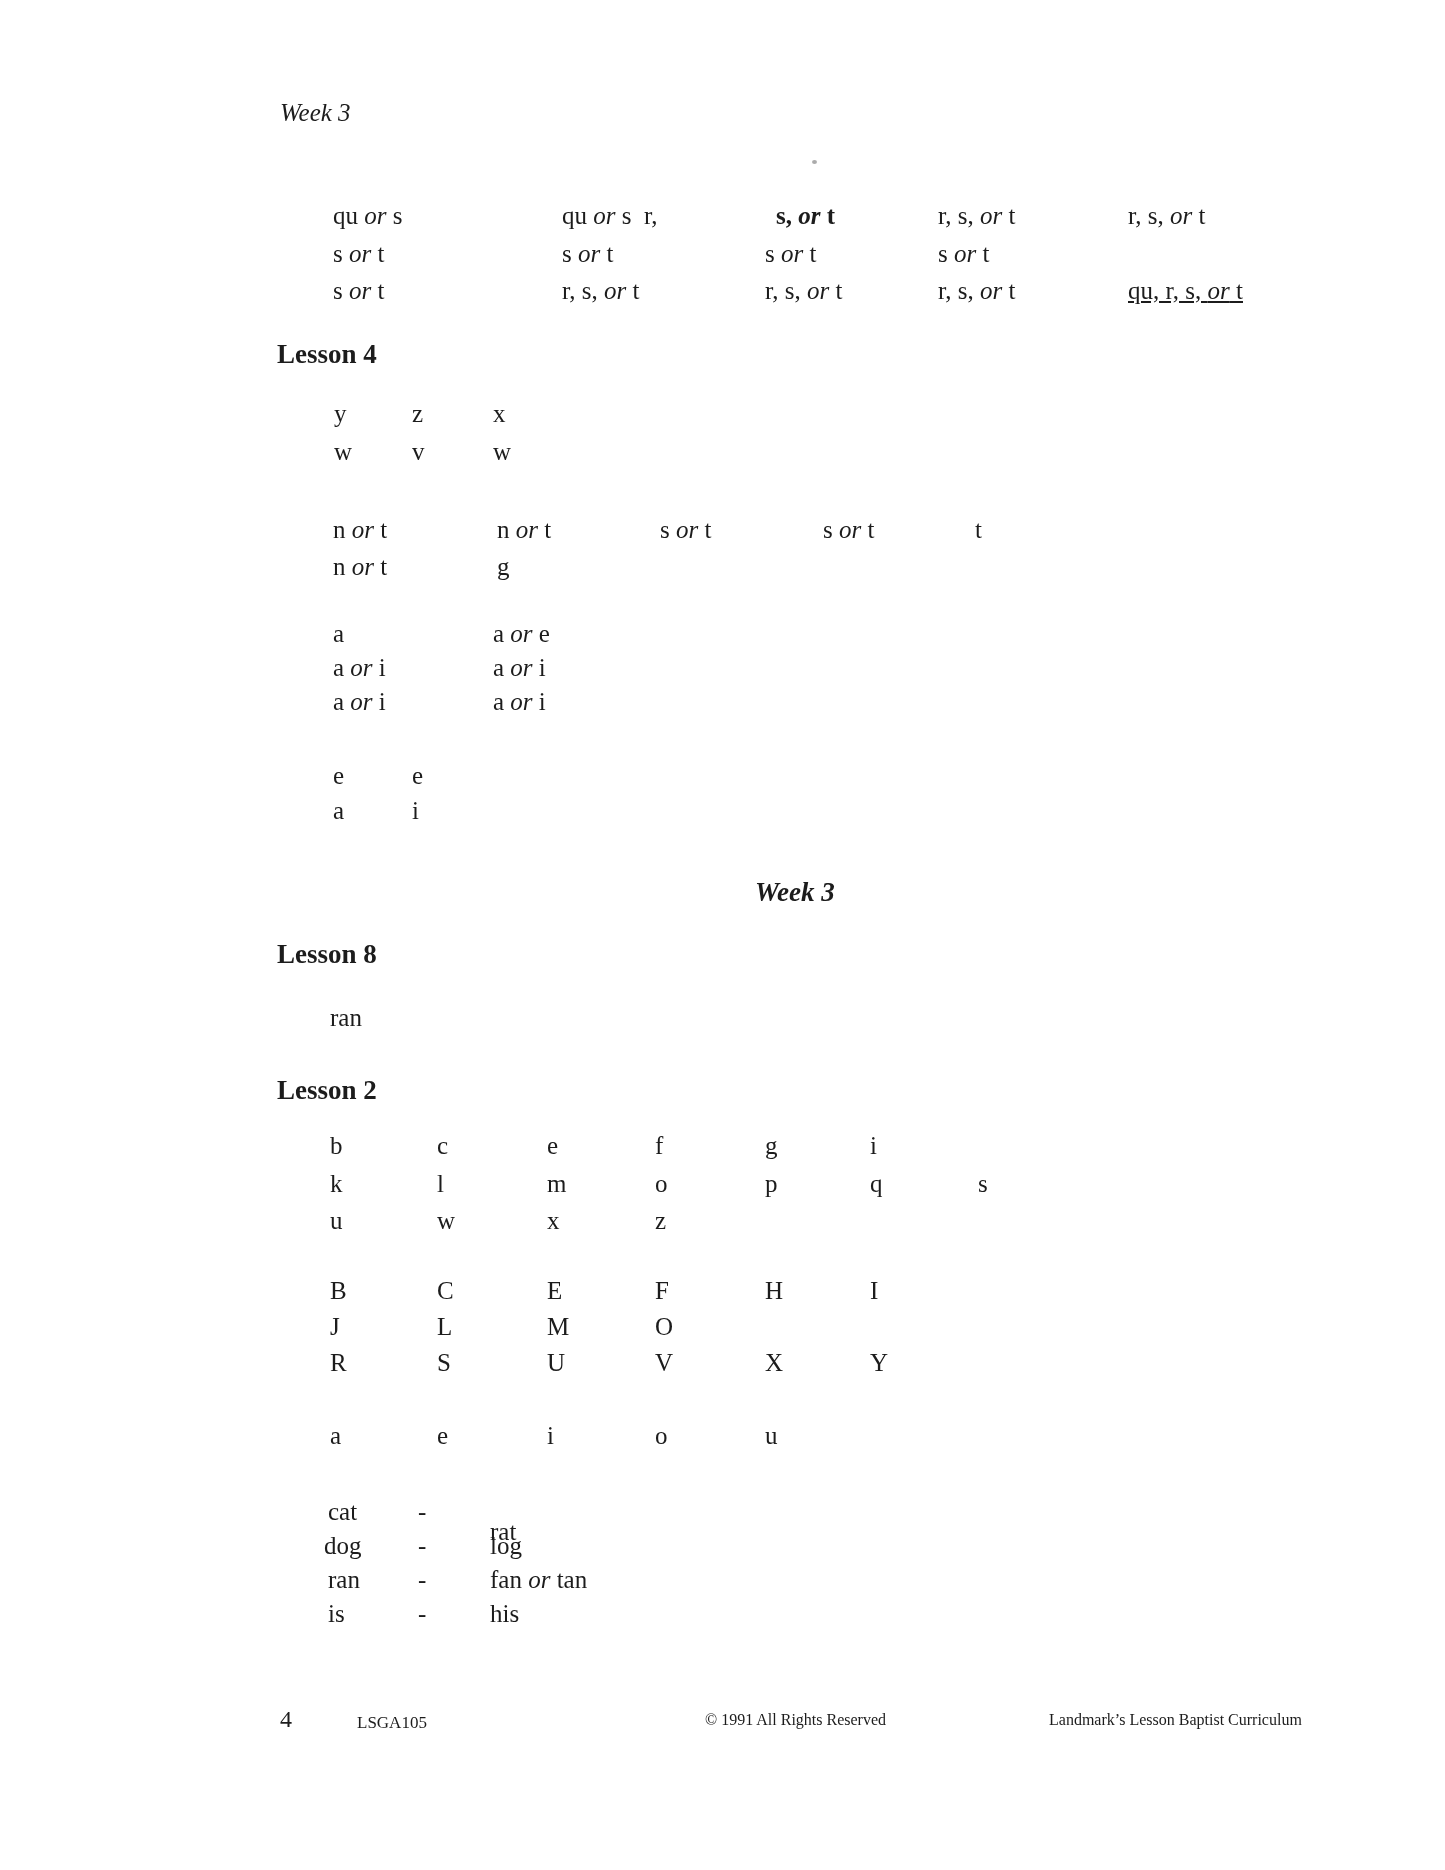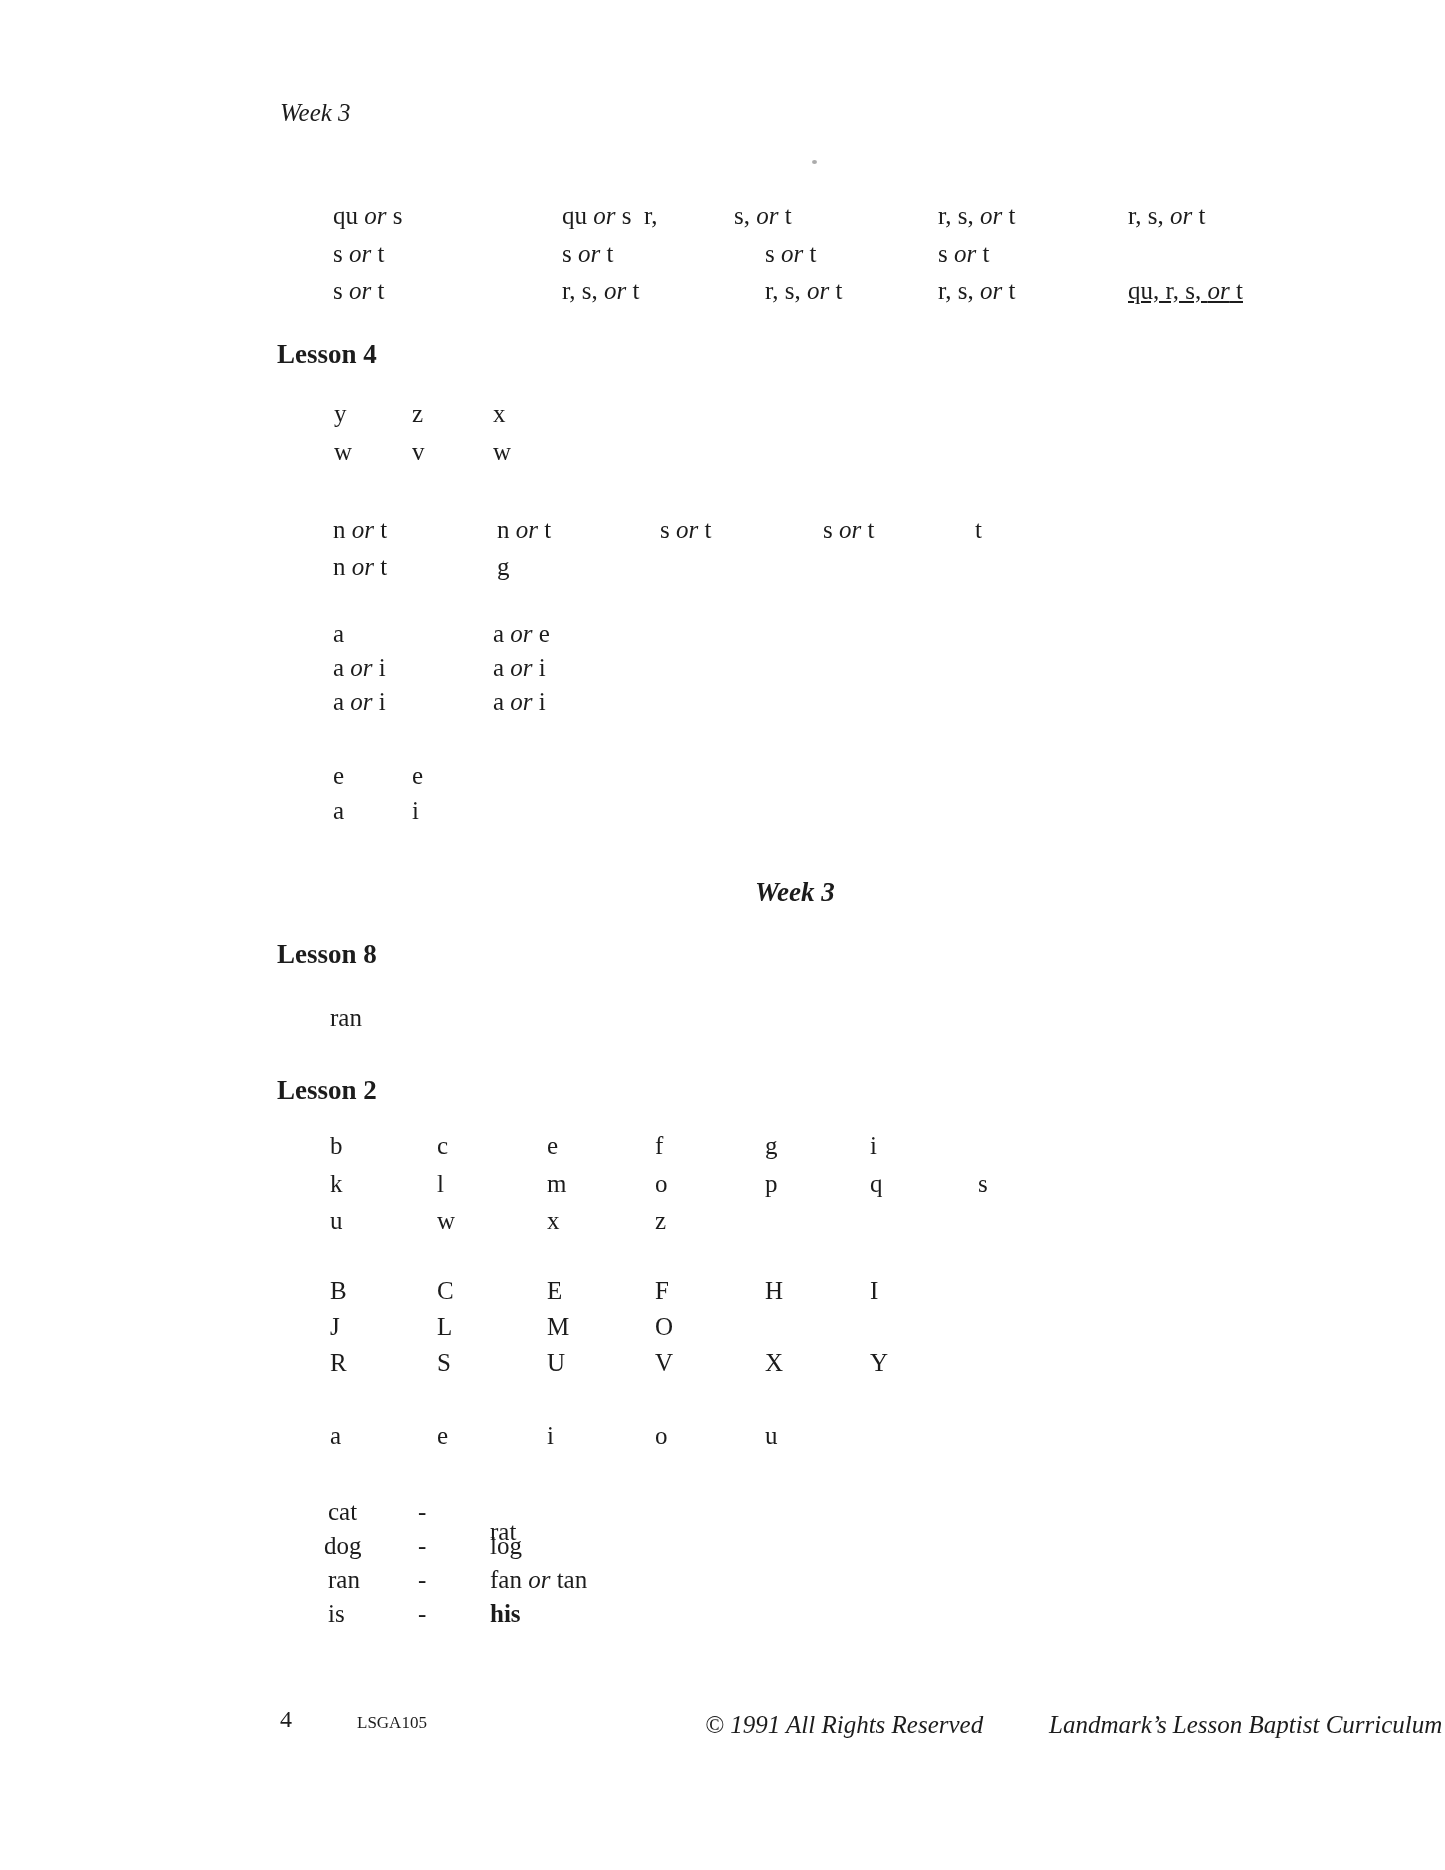--- a/index.html
+++ b/index.html
@@ -11,21 +11,21 @@
     font-family: "Liberation Serif", serif;
     color: #1c1c1c;
     overflow: hidden;
   }
   .abs { position: absolute; white-space: pre; line-height: 1.1; }
   .cell { position: absolute; white-space: pre; line-height: 1.15; font-size: 25px; }
   .body-italic i, .cell i { font-style: italic; }
   .h-bold { font-weight: bold; font-size: 27px; }
   .week-top { font-style: italic; font-size: 25px; }
   .week-mid { font-style: italic; font-weight: bold; font-size: 27px; }
-  .footer-text { font-size: 25px; font-style: italic; }
+  .footer-text { font-size: 16px; }
   .footer-code { font-size: 17px; }
   .footer-page { font-size: 24px; }
   #artifact-dot {
     position: absolute;
     width: 5px; height: 4px;
     background: #8f8f8f;
     border-radius: 50%;
     opacity: 0.75;
   }
   .grid-layer { position: absolute; left: 0; top: 0; width: 100%; height: 100%; }
@@ -35,21 +35,21 @@
 
 <div id="page">
 
   <div class="abs week-top" style="left:280px; top:99px;">Week 3</div>
 
   <div id="artifact-dot" style="left:812px; top:160px;"></div>
 
   <div class="grid-layer">
       <span class="cell" style="left: 333px; top: 202px;">qu <i>or</i> s</span>
       <span class="cell" style="left: 562px; top: 202px;">qu <i>or</i> s  r,</span>
-      <span class="cell" style="left: 734px; top: 202px;">s, <i>or</i> t</span>
+      <span class="cell" style="left: 776px; top: 202px; font-weight: bold;">s, <i>or</i> t</span>
       <span class="cell" style="left: 938px; top: 202px;">r, s, <i>or</i> t</span>
       <span class="cell" style="left: 1128px; top: 202px;">r, s, <i>or</i> t</span>
       <span class="cell" style="left: 333px; top: 239.5px;">s <i>or</i> t</span>
       <span class="cell" style="left: 562px; top: 239.5px;">s <i>or</i> t</span>
       <span class="cell" style="left: 765px; top: 239.5px;">s <i>or</i> t</span>
       <span class="cell" style="left: 938px; top: 239.5px;">s <i>or</i> t</span>
       <span class="cell" style="left: 333px; top: 277px;">s <i>or</i> t</span>
       <span class="cell" style="left: 562px; top: 277px;">r, s, <i>or</i> t</span>
       <span class="cell" style="left: 765px; top: 277px;">r, s, <i>or</i> t</span>
       <span class="cell" style="left: 938px; top: 277px;">r, s, <i>or</i> t</span>
@@ -153,21 +153,21 @@
       <span class="cell" style="left: 418px; top: 1498px;">-</span>
       <span class="cell" style="left: 490px; top: 1498px; margin-top: 20px;">rat</span>
       <span class="cell" style="left: 324px; top: 1532px;">dog</span>
       <span class="cell" style="left: 418px; top: 1532px;">-</span>
       <span class="cell" style="left: 490px; top: 1532px;">log</span>
       <span class="cell" style="left: 328px; top: 1566px;">ran</span>
       <span class="cell" style="left: 418px; top: 1566px;">-</span>
       <span class="cell" style="left: 490px; top: 1566px;">fan <i>or</i> tan</span>
       <span class="cell" style="left: 328px; top: 1600px;">is</span>
       <span class="cell" style="left: 418px; top: 1600px;">-</span>
-      <span class="cell" style="left: 490px; top: 1600px; font-weight: bold;">his</span>
+      <span class="cell" style="left: 490px; top: 1600px;">his</span>
     </div>
 
   <div>
     <div class="abs footer-page" style="left:280px; top:1706px;">4</div>
     <div class="abs footer-code" style="left:357px; top:1714px;">LSGA105</div>
     <div class="abs footer-text" style="left:705px; top:1711px;">© 1991 All Rights Reserved</div>
     <div class="abs footer-text" style="left:1049px; top:1711px;">Landmark’s Lesson Baptist Curriculum</div>
   </div>
 
 </div>

